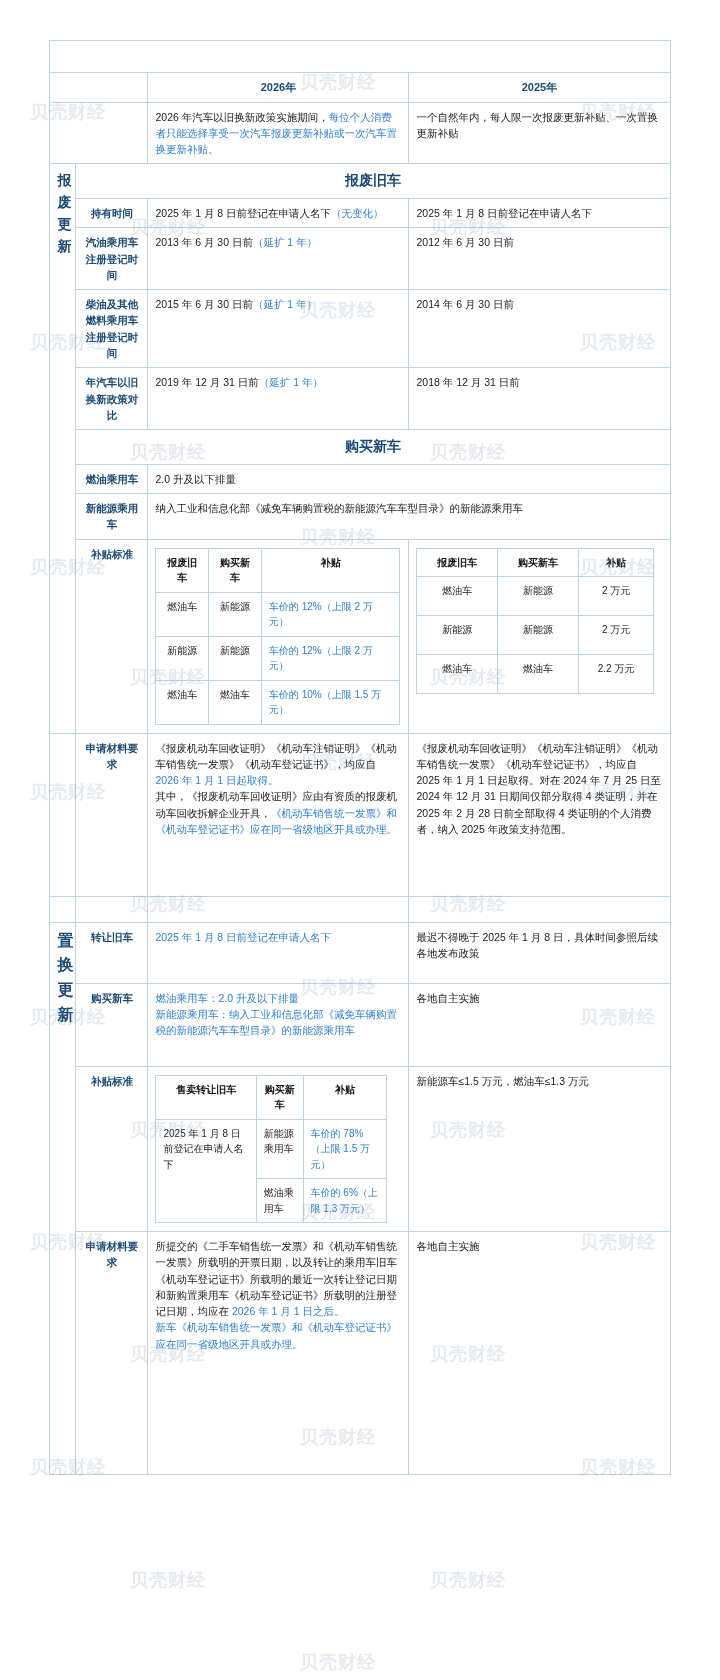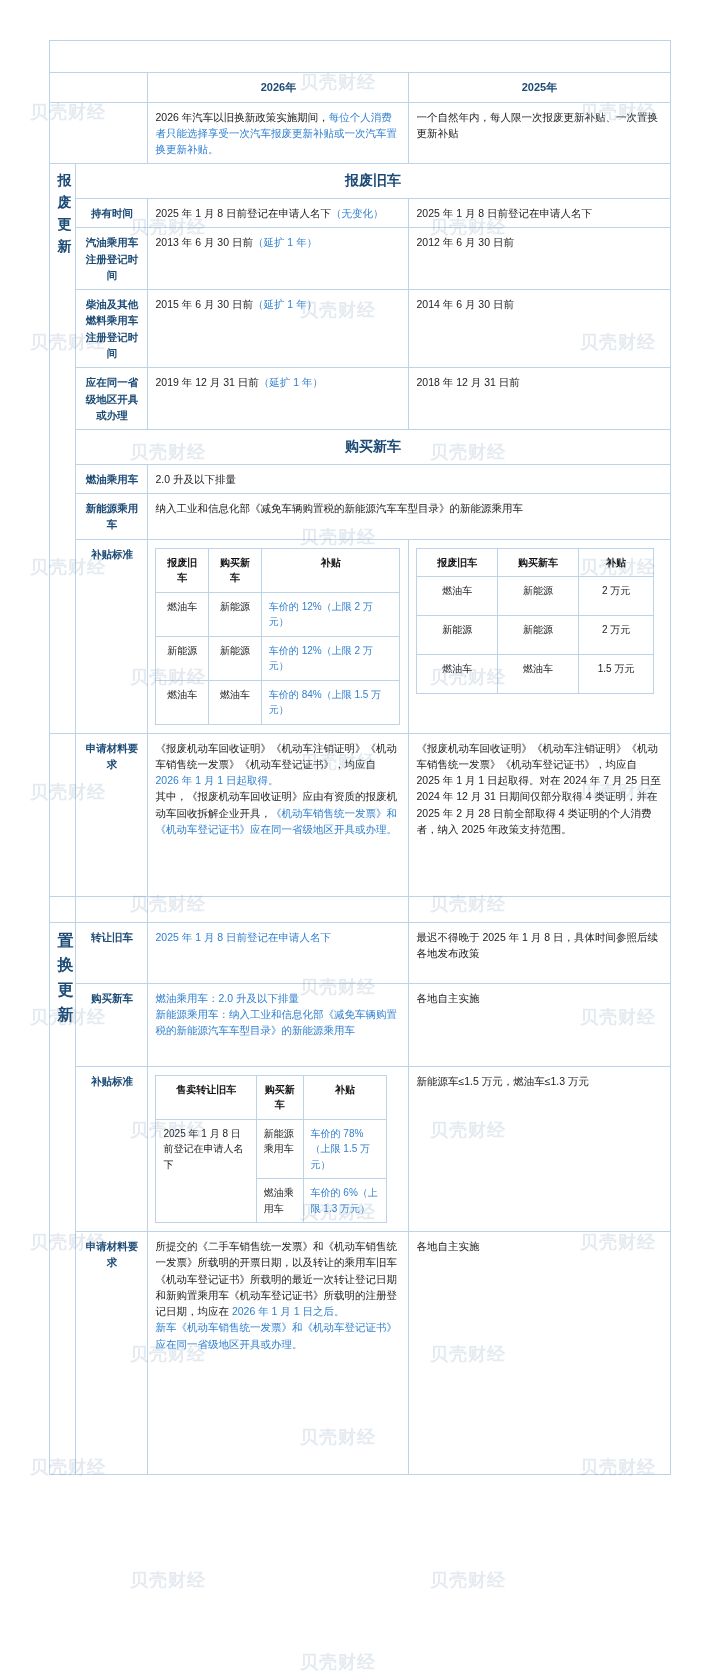--- a/index.html
+++ b/index.html
@@ -181,21 +181,21 @@
 
   <tr>
     <td class="rowlabel">柴油及其他燃料乘用车注册登记时间</td>
     <td>
       <span>2015 年 6 月 30 日前</span><span class="blue">（延扩 1 年）</span>
     </td>
     <td>2014 年 6 月 30 日前</td>
   </tr>
 
   <tr>
-    <td class="rowlabel">应在同一省级地区开具或办理</td>
+    <td class="rowlabel">年汽车以旧换新政策对比</td>
     <td>
       <span>2019 年 12 月 31 日前</span><span class="blue">（延扩 1 年）</span>
     </td>
     <td>2018 年 12 月 31 日前</td>
   </tr>
 
   <tr class="section-head">
     <td colspan="3">购买新车</td>
   </tr>
 
@@ -225,21 +225,21 @@
           <td class="val">车价的 12%（上限 2 万元）</td>
         </tr>
         <tr>
           <td class="left">新能源</td>
           <td class="left">新能源</td>
           <td class="val">车价的 12%（上限 2 万元）</td>
         </tr>
         <tr>
           <td class="left">燃油车</td>
           <td class="left">燃油车</td>
-          <td class="val">车价的 84%（上限 1.5 万元）</td>
+          <td class="val">车价的 10%（上限 1.5 万元）</td>
         </tr>
       </tbody>
             </table>
     </td>
     <td>
       <table class="nested right">
         <tbody>
                 <tr>
           <th>报废旧车</th>
           <th>购买新车</th>
@@ -251,21 +251,21 @@
           <td>2 万元</td>
         </tr>
         <tr>
           <td>新能源</td>
           <td>新能源</td>
           <td>2 万元</td>
         </tr>
         <tr>
           <td>燃油车</td>
           <td>燃油车</td>
-          <td>1.5 万元</td>
+          <td>2.2 万元</td>
         </tr>
       </tbody>
             </table>
     </td>
   </tr>
 
   <tr>
     <td class="sidelabel"></td>
     <td class="rowlabel">申请材料要求</td>
     <td class="tall">

